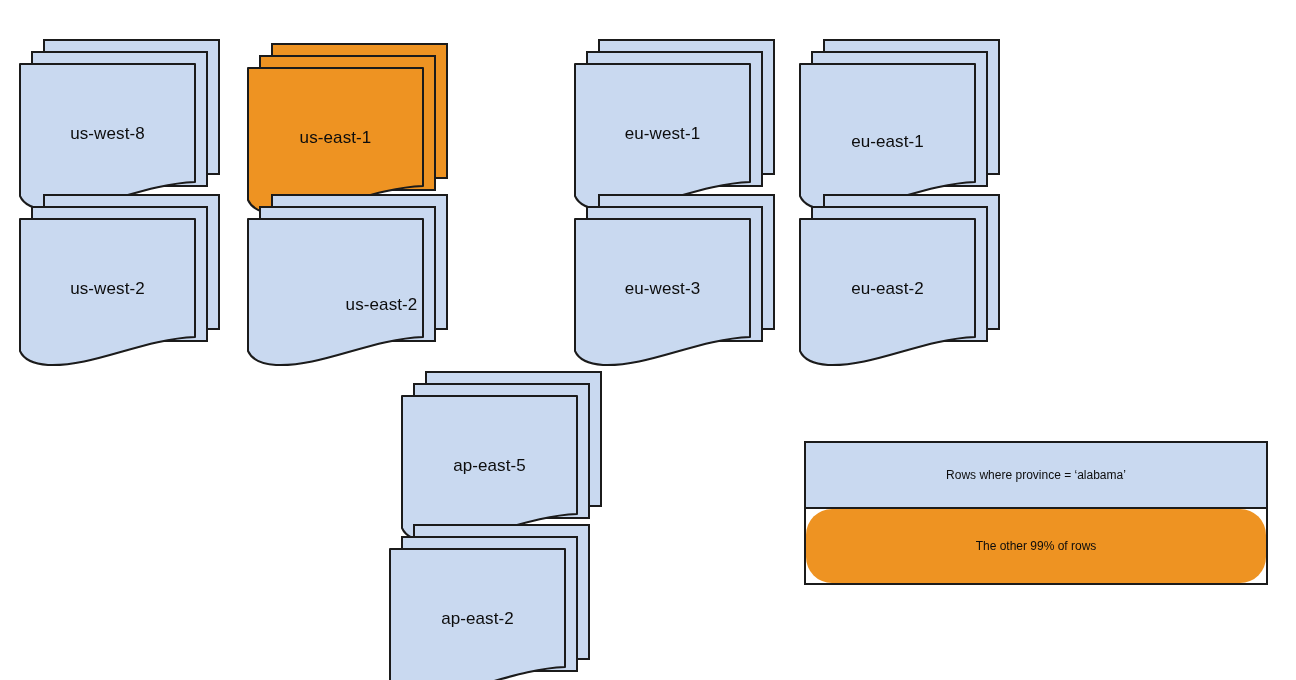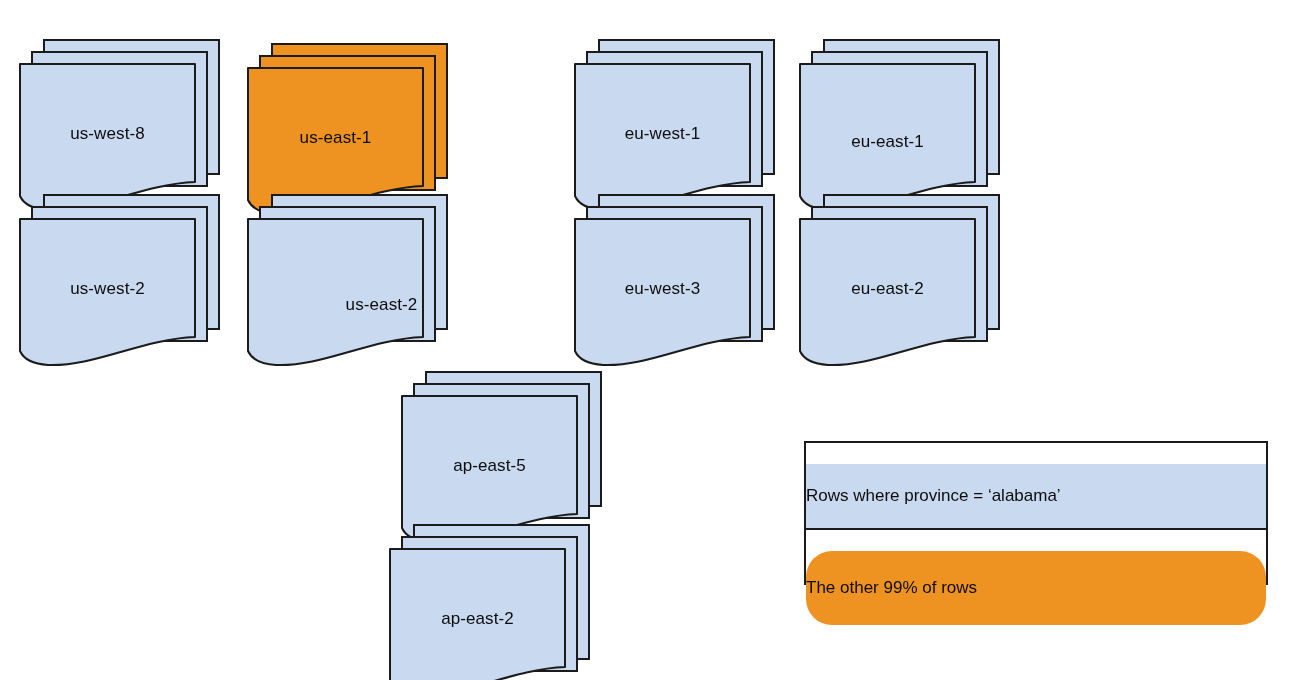--- a/index.html
+++ b/index.html
@@ -56,25 +56,25 @@
     top: 441px;
     width: 464px;
     height: 144px;
     border: 2px solid #1b1b1b;
     box-sizing: border-box;
   }
   .legend-row {
     width: 100%;
     display: flex;
     align-items: center;
+    justify-content: center;
     box-sizing: border-box;
-    font-size: 17px;
+    font-size: 12px;
     color: #0d0d0d;
     white-space: nowrap;
-    margin-top: 21px;
   }
   .legend-row.top {
     height: 66px;
     border-bottom: 2px solid #1b1b1b;
   }
   .legend-row.bottom {
     height: 74px;
     border-radius: 26px;
   }
 </style>

